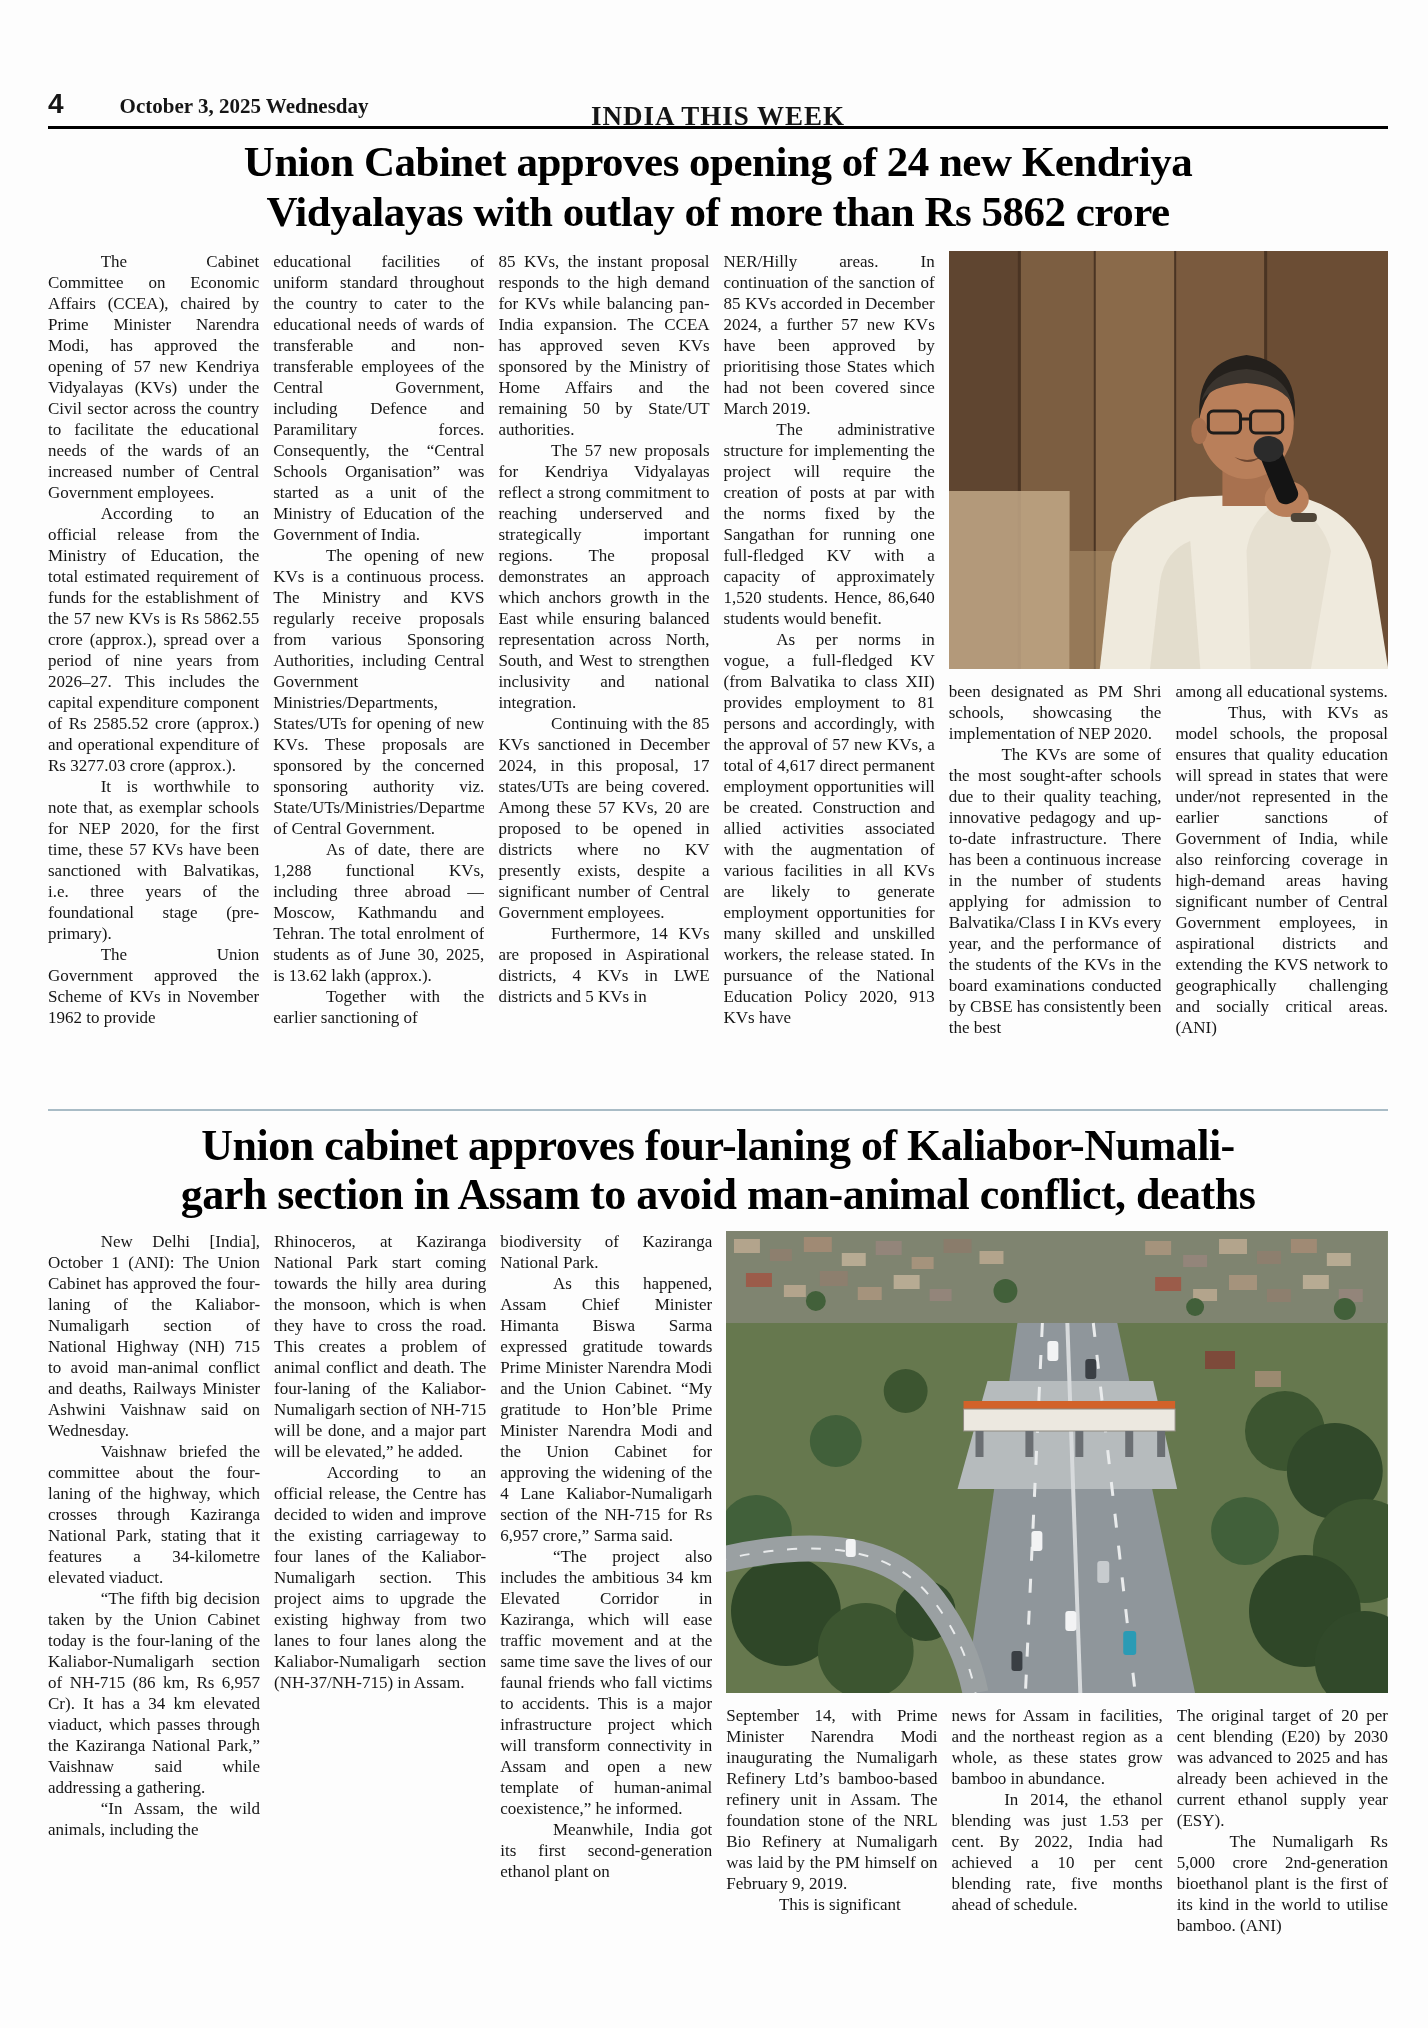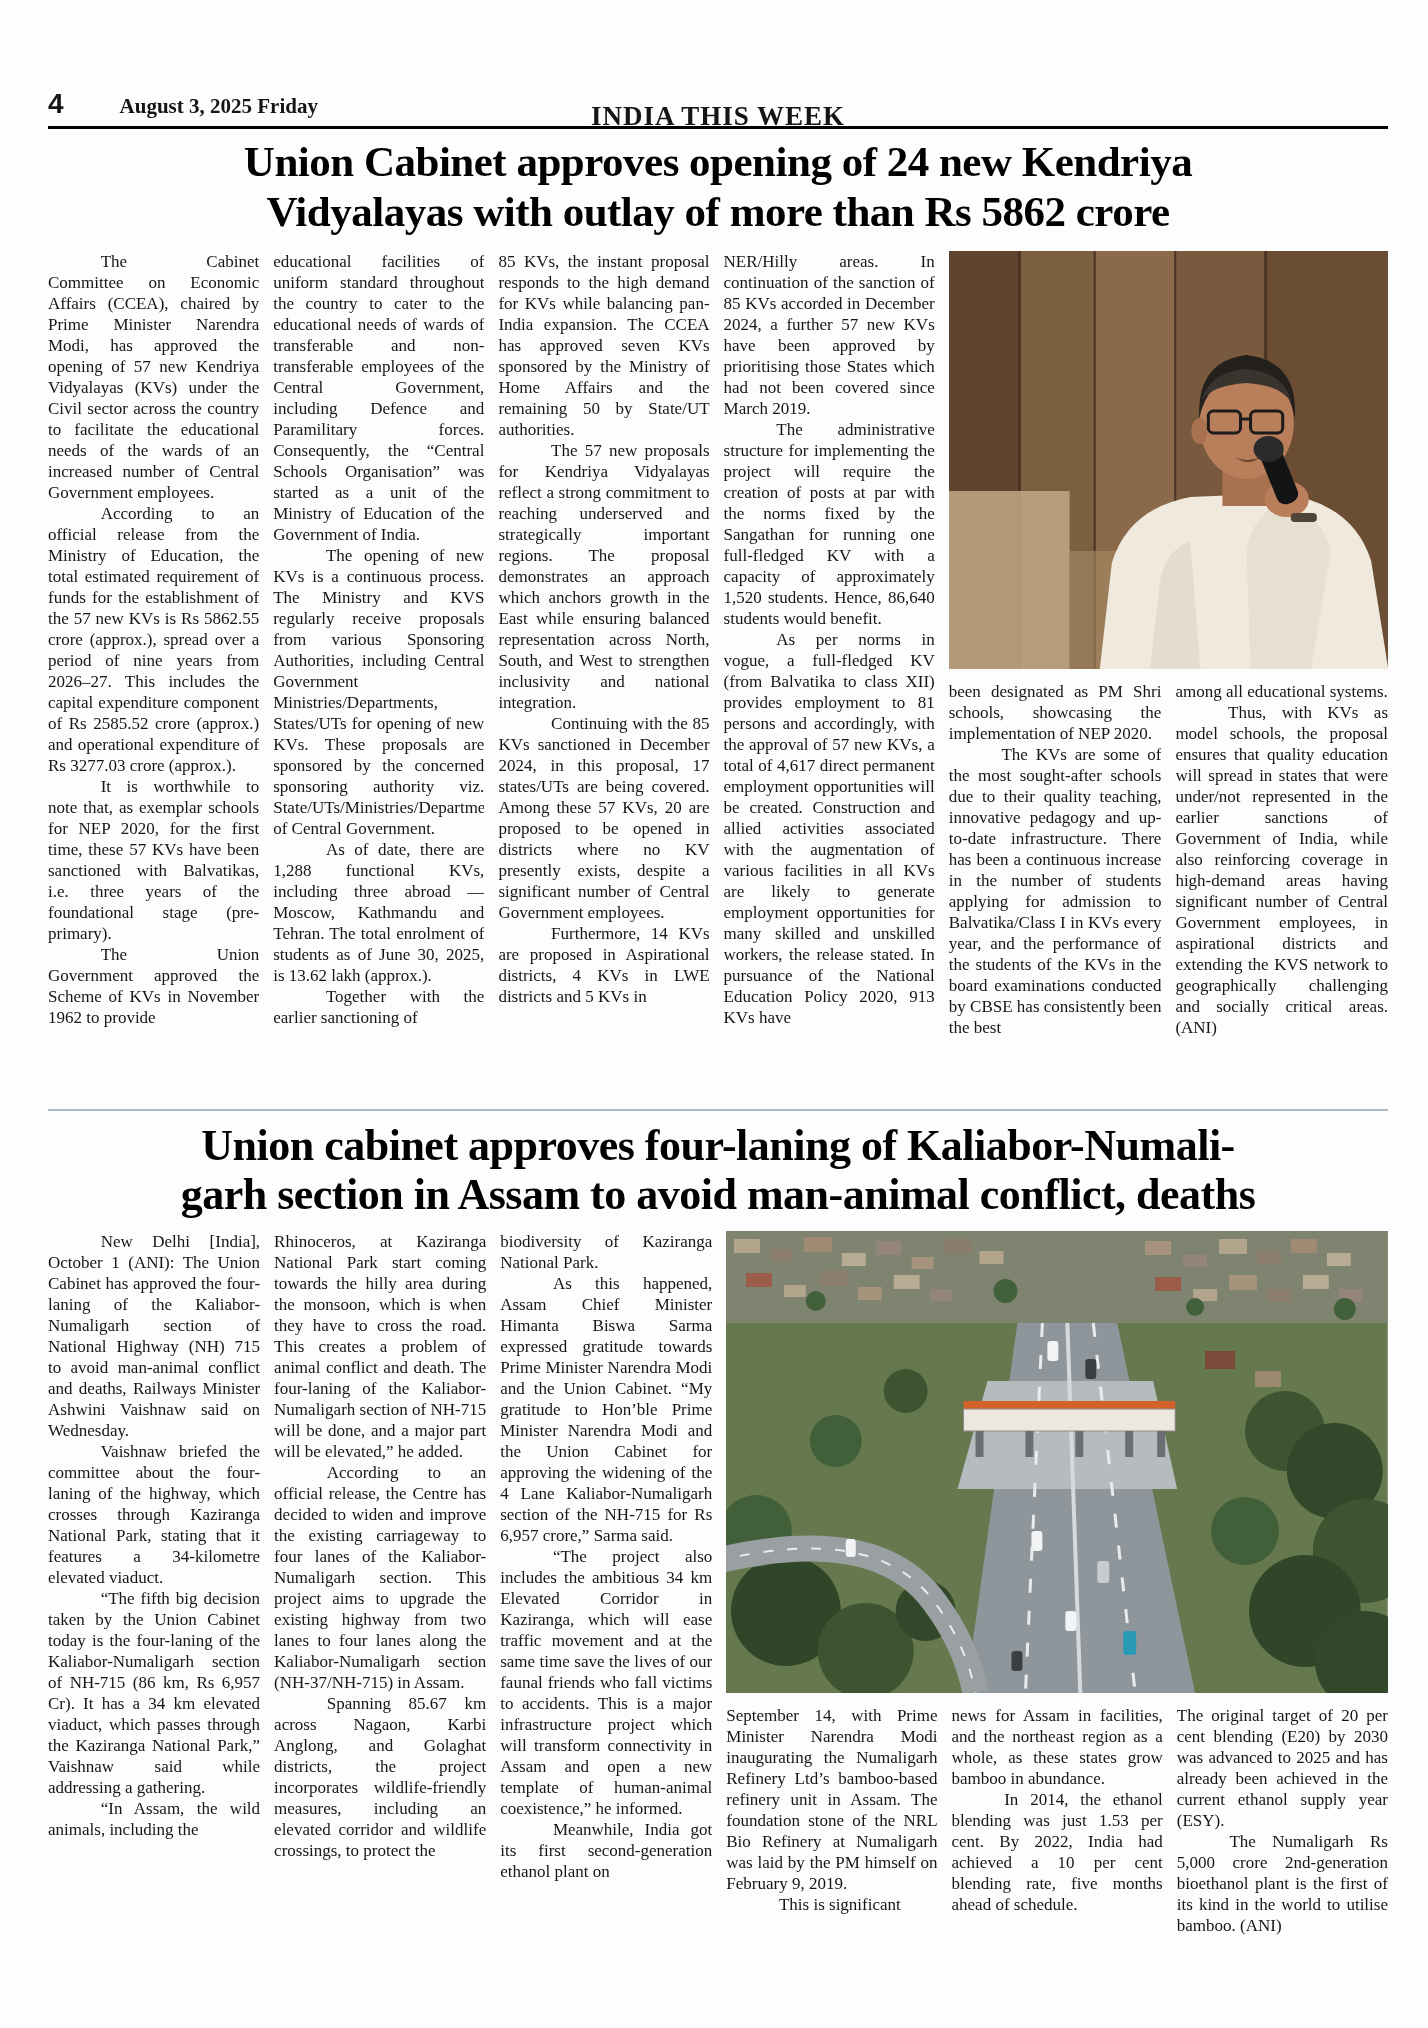--- a/index.html
+++ b/index.html
@@ -42,21 +42,21 @@
   .photo1 svg,.photo2 svg{display:block;width:100%;height:100%;}
   .artrule{height:2px;background:#a9bcc6;margin:12px 0 0 0;}
 </style>
 </head>
 <body>
 
 <div class="page">
 
   <header class="pagehead">
     <span class="pnum">4</span>
-    <span class="pdate">August 3, 2025 Friday</span>
+    <span class="pdate">October 3, 2025 Wednesday</span>
     <div class="masthead">INDIA THIS WEEK</div>
   </header>
   <div class="headrule"></div>
 
   <section>
     <h1 class="headline">
       <span>Union Cabinet approves opening of 24 new Kendriya</span><br>
       <span>Vidyalayas with outlay of more than Rs 5862 crore</span>
     </h1>
 
@@ -152,21 +152,20 @@
     <div class="body6 body-a2">
       <div class="col lead">
           <p>New Delhi [India], October 1 (ANI): The Union Cabinet has approved the four-laning of the Kaliabor-Numaligarh section of National Highway (NH) 715 to avoid man-animal conflict and deaths, Railways Minister Ashwini Vaishnaw said on Wednesday.</p>
           <p>Vaishnaw briefed the committee about the four-laning of the highway, which crosses through Kaziranga National Park, stating that it features a 34-kilometre elevated viaduct.</p>
           <p>“The fifth big decision taken by the Union Cabinet today is the four-laning of the Kaliabor-Numaligarh section of NH-715 (86 km, Rs 6,957 Cr). It has a 34 km elevated viaduct, which passes through the Kaziranga National Park,” Vaishnaw said while addressing a gathering.</p>
           <p>“In Assam, the wild animals, including the</p>
         </div>
       <div class="col">
           <p>Rhinoceros, at Kaziranga National Park start coming towards the hilly area during the monsoon, which is when they have to cross the road. This creates a problem of animal conflict and death. The four-laning of the Kaliabor-Numaligarh section of NH-715 will be done, and a major part will be elevated,” he added.</p>
           <p>According to an official release, the Centre has decided to widen and improve the existing carriageway to four lanes of the Kaliabor-Numaligarh section. This project aims to upgrade the existing highway from two lanes to four lanes along the Kaliabor-Numaligarh section (NH-37/NH-715) in Assam.</p>
-          <p>Spanning 85.67 km across Nagaon, Karbi Anglong, and Golaghat districts, the project incorporates wildlife-friendly measures, including an elevated corridor and wildlife crossings, to protect the</p>
         </div>
       <div class="col">
           <p>biodiversity of Kaziranga National Park.</p>
           <p>As this happened, Assam Chief Minister Himanta Biswa Sarma expressed gratitude towards Prime Minister Narendra Modi and the Union Cabinet. “My gratitude to Hon’ble Prime Minister Narendra Modi and the Union Cabinet for approving the widening of the 4 Lane Kaliabor-Numaligarh section of the NH-715 for Rs 6,957 crore,” Sarma said.</p>
           <p>“The project also includes the ambitious 34 km Elevated Corridor in Kaziranga, which will ease traffic movement and at the same time save the lives of our faunal friends who fall victims to accidents. This is a major infrastructure project which will transform connectivity in Assam and open a new template of human-animal coexistence,” he informed.</p>
           <p>Meanwhile, India got its first second-generation ethanol plant on</p>
         </div>
 
       <div class="rw2">
         <figure class="photo2">

